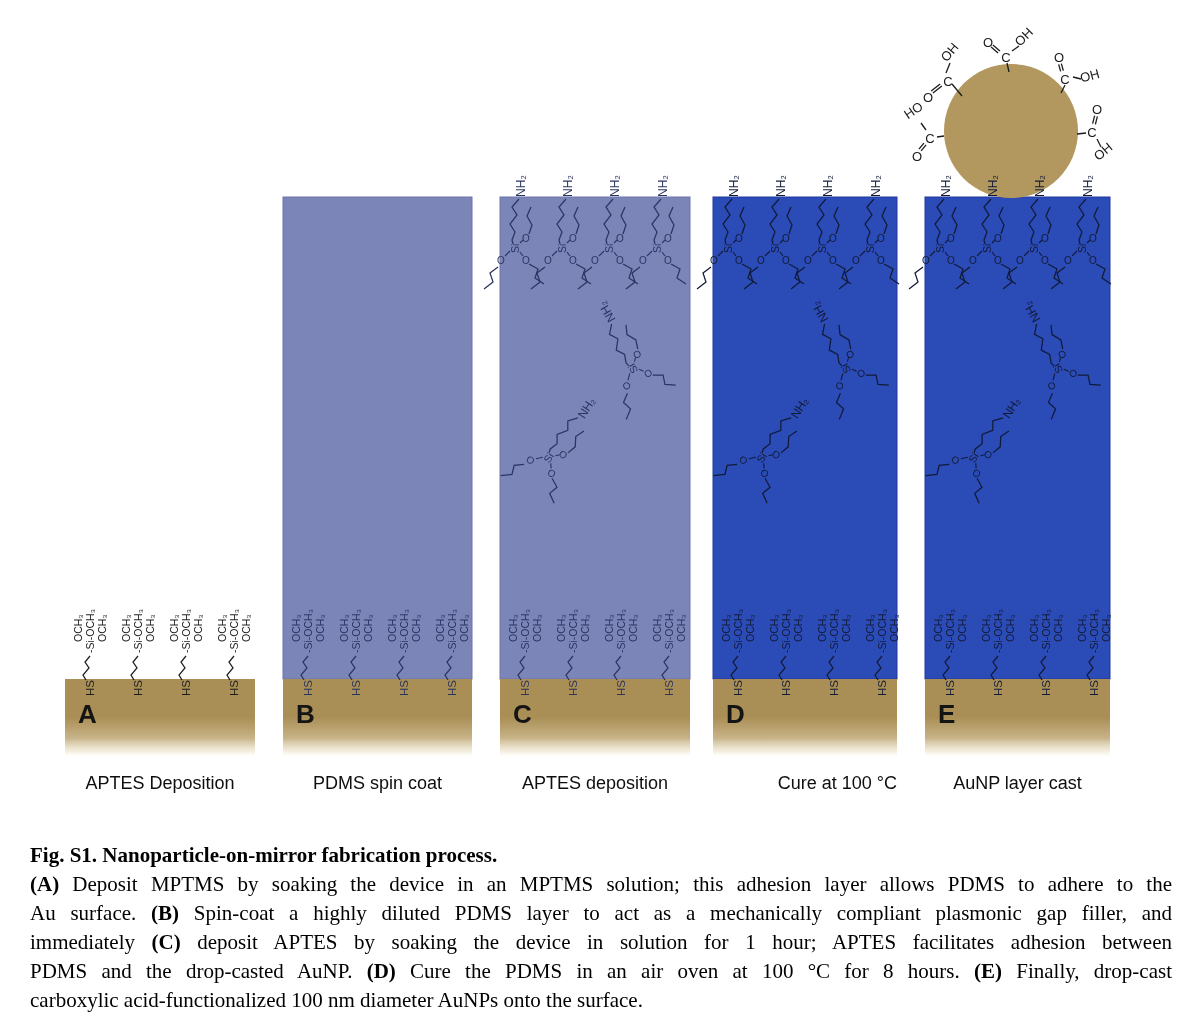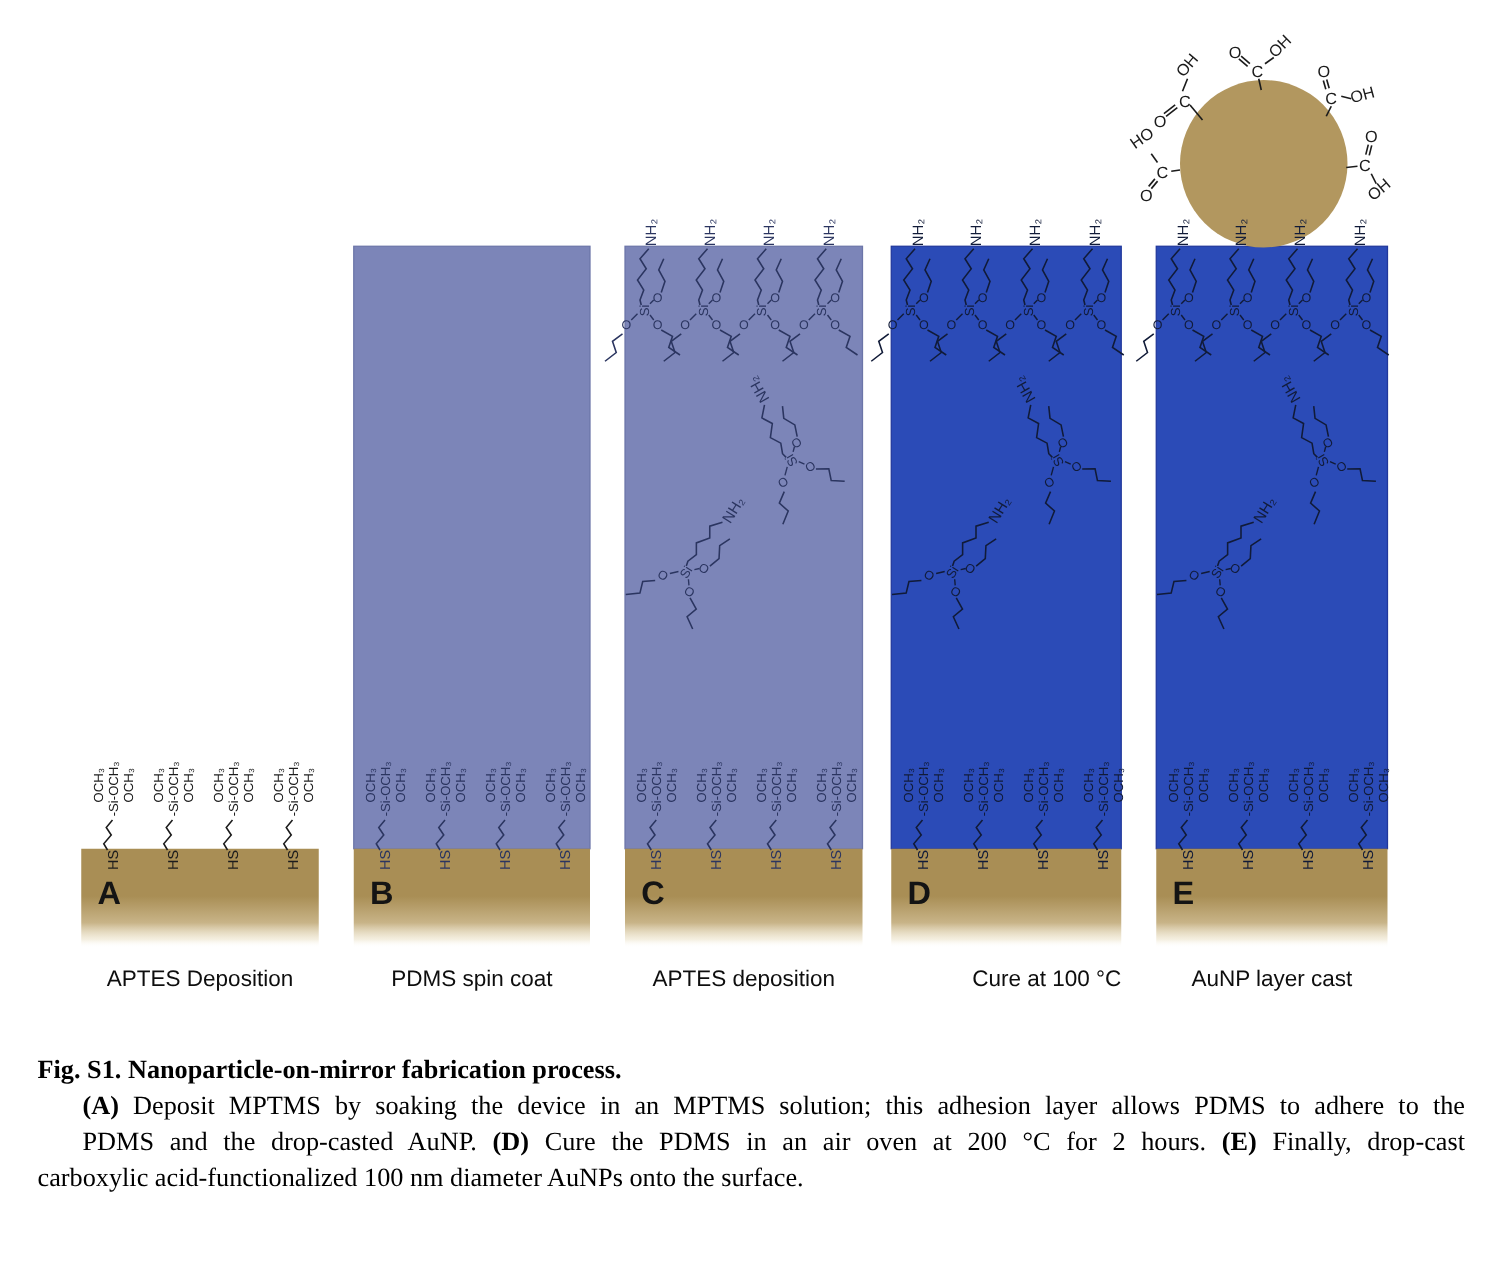--- a/index.html
+++ b/index.html
@@ -14,21 +14,21 @@
   }
   .stepcap {
     position:absolute; font-size:18px; color:#0e0e0e; text-align:center;
     font-family:"Liberation Sans", sans-serif;
   }
   .caption {
     position:absolute; left:30px; top:841px; width:1142px;
     font-family:"Liberation Serif", serif; font-size:21px; line-height:29px; color:#000;
   }
   .cap-title { font-weight:bold; }
-  .cap-line.just { text-align:justify; text-align-last:justify;margin-left:36px; }
+  .cap-line.just { text-align:justify; text-align-last:justify; }
   .cap-line b { font-weight:bold; }
 </style>
 </head>
 <body>
 
 <div class="stage">
 
   <svg id="fig" width="1200" height="838">
       <defs>
         <linearGradient id="gg" x1="0" y1="0" x2="0" y2="1">
@@ -497,18 +497,20 @@
   <div class="stepcap" style="left:65px;  top:773px; width:190px;">APTES Deposition</div>
   <div class="stepcap" style="left:283px; top:773px; width:189px;">PDMS spin coat</div>
   <div class="stepcap" style="left:500px; top:773px; width:190px;">APTES deposition</div>
   <div class="stepcap" style="left:713px; top:773px; width:184px;text-align:right;">Cure at 100 °C</div>
   <div class="stepcap" style="left:925px; top:773px; width:185px;">AuNP layer cast</div>
 
   <div class="caption">
     <div class="cap-title">Fig. S1. Nanoparticle-on-mirror fabrication process.</div>
     <div id="cap-lines">
         <div class="cap-line just"><b>(A)</b><span> Deposit MPTMS by soaking the device in an MPTMS solution; this adhesion layer allows PDMS to adhere to the</span></div>
-        <div class="cap-line just"><span>PDMS and the drop-casted AuNP. </span><b>(D)</b><span> Cure the PDMS in an air oven at 200 °C for 2 hours. </span><b>(E)</b><span> Finally, drop-cast</span></div>
+        <div class="cap-line just"><span>Au surface. </span><b>(B)</b><span> Spin-coat a highly diluted PDMS layer to act as a mechanically compliant plasmonic gap filler, and</span></div>
+        <div class="cap-line just"><span>immediately </span><b>(C)</b><span> deposit APTES by soaking the device in solution for 1 hour; APTES facilitates adhesion between</span></div>
+        <div class="cap-line just"><span>PDMS and the drop-casted AuNP. </span><b>(D)</b><span> Cure the PDMS in an air oven at 100 °C for 8 hours. </span><b>(E)</b><span> Finally, drop-cast</span></div>
         <div class="cap-line"><span>carboxylic acid-functionalized 100 nm diameter AuNPs onto the surface.</span></div>
       </div>
   </div>
 
 </div>
 
 </body></html>

